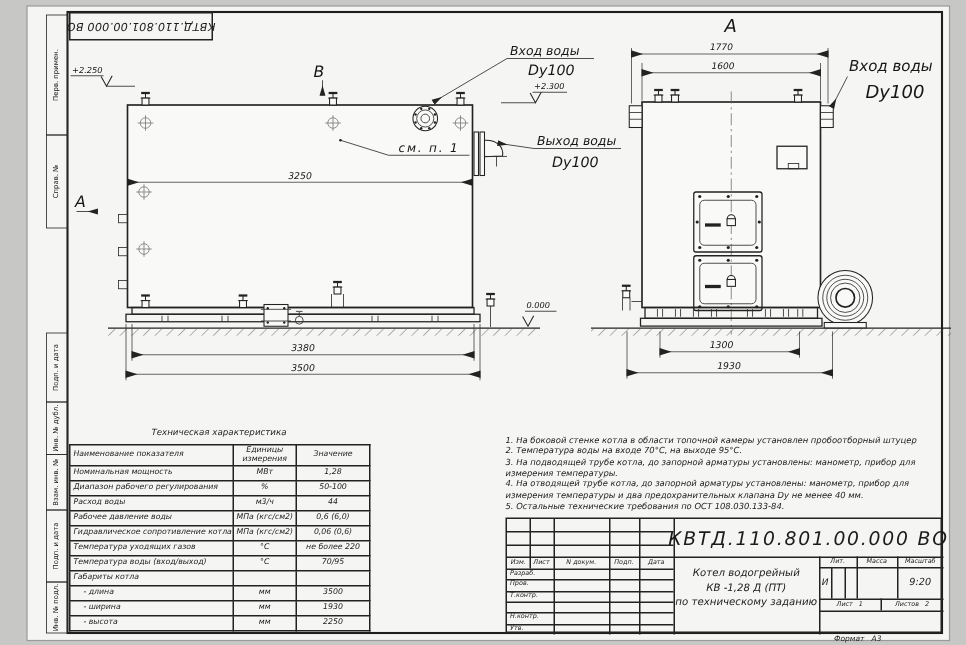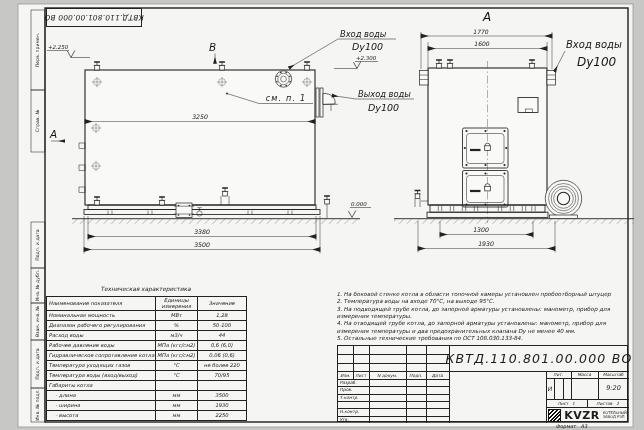--- a/index.html
+++ b/index.html
@@ -476,41 +476,38 @@
   <div class="cellt ctr" style="left:88px;top:25px;width:23px;height:8px;">Дата</div>
 
   <div class="cellt" style="left:2px;top:34.3px;">Разраб.</div>
   <div class="cellt" style="left:2px;top:41.3px;">Пров.</div>
   <div class="cellt" style="left:2px;top:49.3px;">Т.контр.</div>
   <div class="cellt" style="left:2px;top:63.3px;">Н.контр.</div>
   <div class="cellt" style="left:2px;top:71.3px;">Утв.</div>
 
   <div class="ctr it" style="position:absolute;left:111px;top:0;width:180px;height:25px;font-size:12.5px;letter-spacing:1.2px;white-space:nowrap;">КВТД.110.801.00.000  ВО</div>
 
+  <div style="position:absolute;left:111px;top:25px;width:97px;height:52px;display:flex;flex-direction:column;align-items:center;justify-content:flex-start;padding-top:7px;box-sizing:border-box;">
+    <div class="it" style="font-size:6.8px;line-height:9.5px;">Котел водогрейный</div>
+    <div class="it" style="font-size:6.8px;line-height:9.5px;">КВ -1,28  Д  (ПТ)</div>
+    <div class="it" style="font-size:6.8px;line-height:9.5px;">по техническому заданию</div>
+  </div>
 
   <div class="cellt ctr" style="left:208px;top:25px;width:25px;height:7px;">Лит.</div>
   <div class="cellt ctr" style="left:233px;top:25px;width:27px;height:7px;">Масса</div>
   <div class="cellt ctr" style="left:260px;top:25px;width:31px;height:7px;">Масштаб</div>
   <div class="cellt ctr it" style="left:208px;top:32px;width:8px;height:21px;font-size:6px;">И</div>
   <div class="cellt ctr it" style="left:260px;top:32px;width:31px;height:21px;font-size:6.5px;">9:20</div>
 
   <div class="cellt ctr" style="left:208px;top:53px;width:41px;height:8px;gap:4px;">
     <span>Лист</span>
     <span class="it">1</span>
   </div>
   <div class="cellt ctr" style="left:249px;top:53px;width:42px;height:8px;gap:4px;">
     <span>Листов</span>
     <span class="it">2</span>
   </div>
 
-  <div class="logoRow" style="position:absolute;left:208px;top:61px;width:83px;height:16px;">
-    <span class="logoSq"></span>
-    <span class="logoTxt">KVZR</span>
-    <span>
-      <div class="logoSub">КОТЕЛЬНЫЙ</div>
-      <div class="logoSub">ЗАВОД РЭП</div>
-    </span>
-  </div>
 </div>
 
 <div class="abs it" style="left:556px;top:422.5px;font-size:5px;white-space:pre;">Формат   А3</div>
 
 </div>
 
 </body></html>

